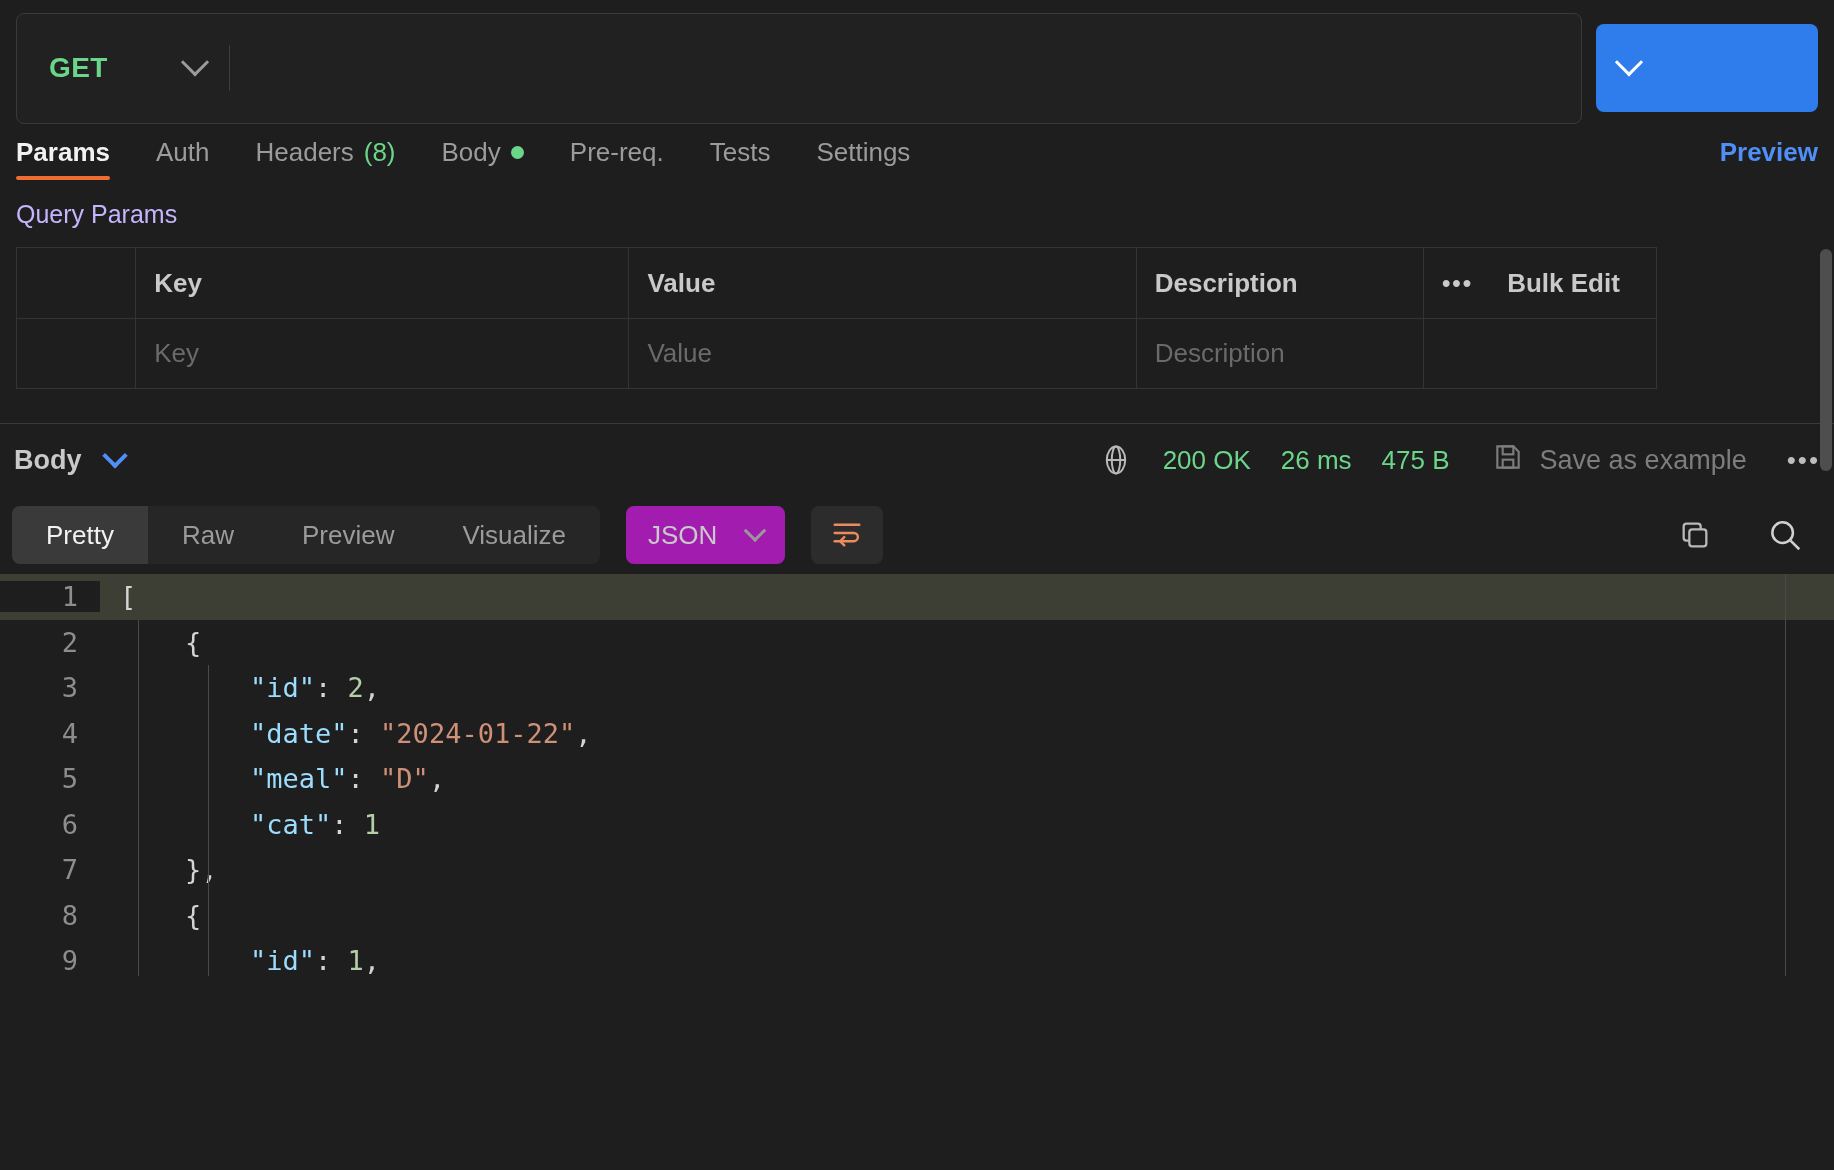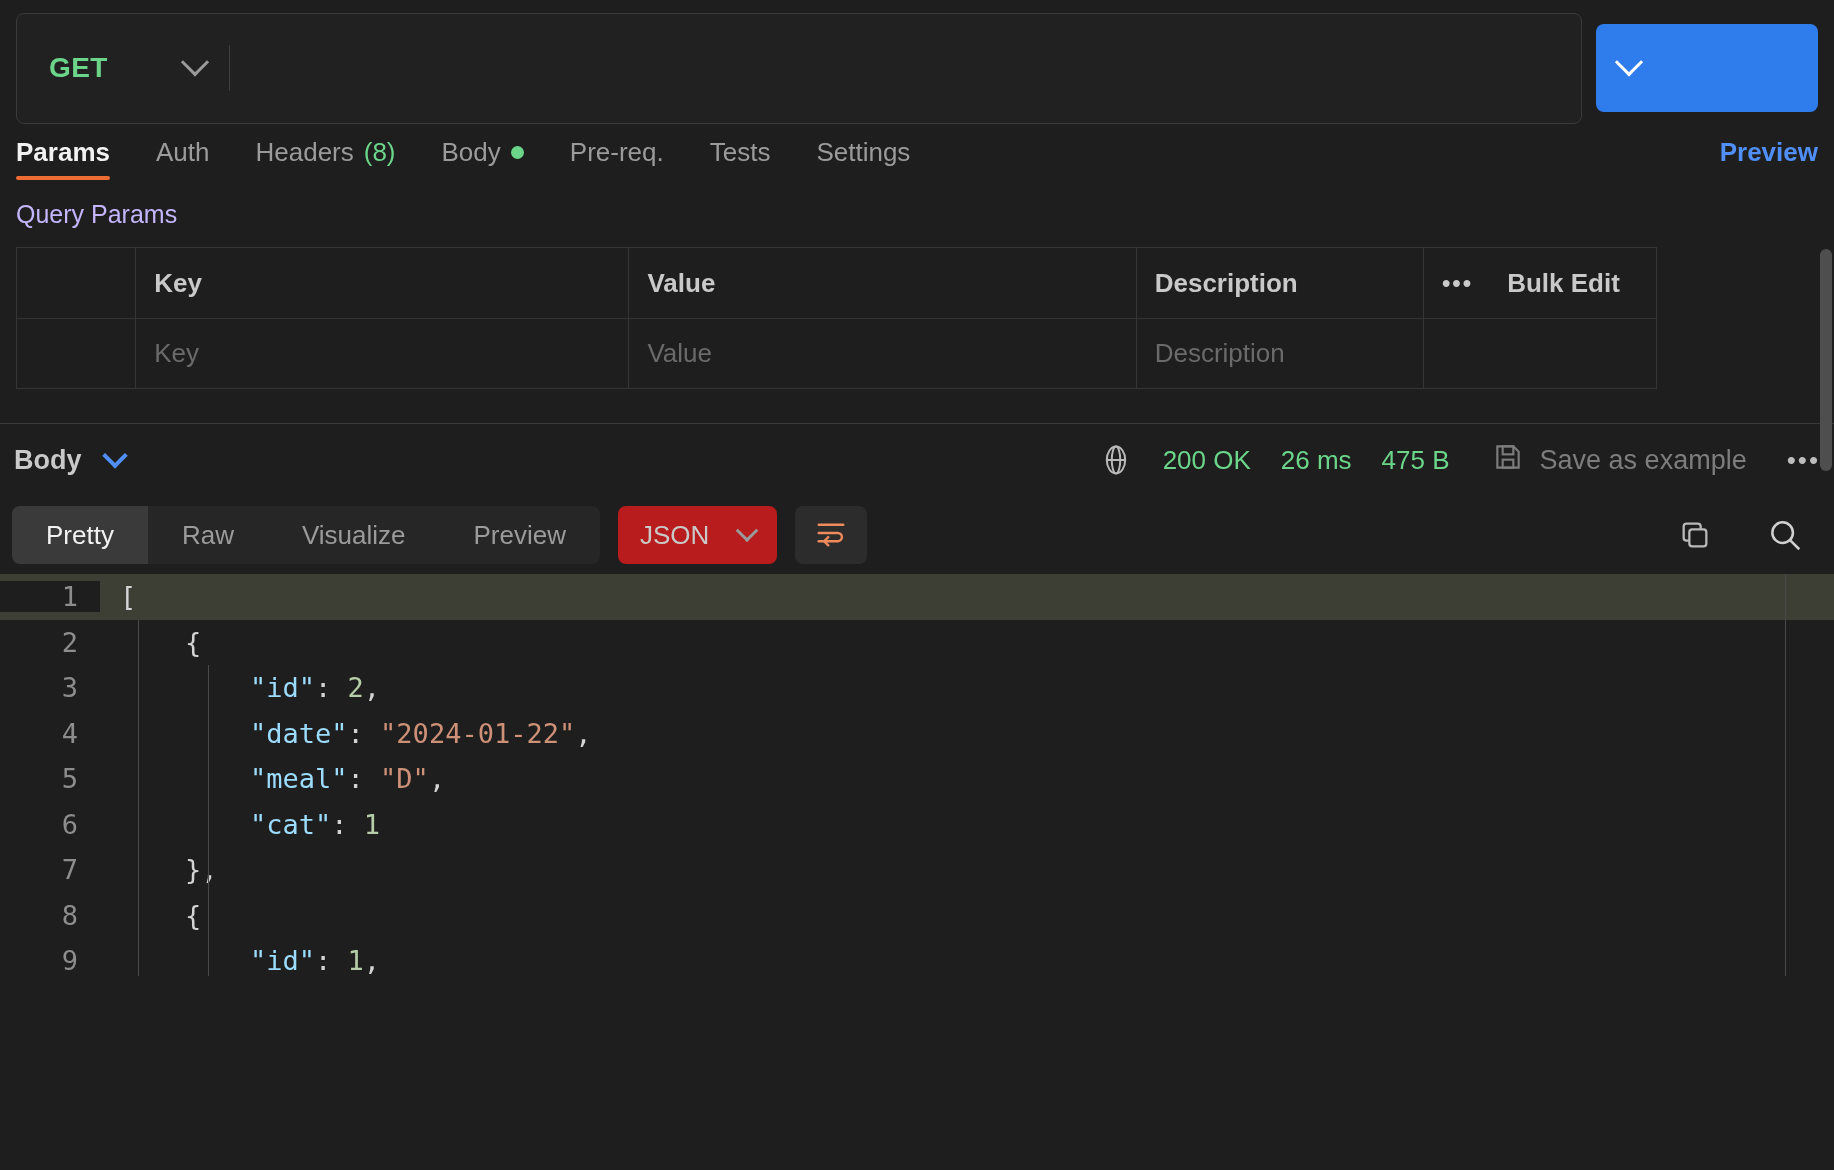--- a/index.html
+++ b/index.html
@@ -143,32 +143,32 @@
   .stat { color: #6bd68a; font-size: 26px; }
   .save-example {
     display: flex; align-items: center; gap: 16px;
     color: #7d7d7d; font-size: 27px; cursor: pointer; margin-left: 12px;
   }
   .dots-r { color: #bdbdbd; font-size: 26px; letter-spacing: 2px; cursor: pointer; margin-left: 10px; }
 
   
   .resp-tabs {
     display: flex; align-items: center;
-    height: 78px; padding: 0 12px; gap: 0;
+    height: 78px; padding: 0 12px; gap: 8px;
   }
   .vtab-group { display: flex; background: #262626; border-radius: 8px; overflow: hidden; }
   .vtab {
     padding: 0 34px; height: 58px;
     display: flex; align-items: center;
     font-size: 26px; color: #9b9b9b; cursor: pointer;
   }
   .vtab.active { background: #3a3a3a; color: #f2f2f2; }
   .json-sel {
     margin-left: 18px; height: 58px; padding: 0 22px;
-    background: #b91c1c; border-radius: 8px;
+    background: #a21caf; border-radius: 8px;
     display: flex; align-items: center; gap: 30px;
     color: #c9c9c9; font-size: 26px; cursor: pointer;
   }
   .chev-sm {
     width: 16px; height: 16px;
     border-right: 3px solid #9a9a9a; border-bottom: 3px solid #9a9a9a;
     transform: rotate(45deg) translate(-3px,-3px);
   }
   .wrap-btn {
     margin-left: 18px; width: 72px; height: 58px;
@@ -311,22 +311,22 @@
       <span>Save as example</span>
     </span>
     <span class="dots-r">•••</span>
   </div>
 </div>
 
 <div class="resp-tabs">
   <div class="vtab-group">
     <div class="vtab active">Pretty</div>
     <div class="vtab">Raw</div>
+    <div class="vtab">Preview</div>
     <div class="vtab">Visualize</div>
-    <div class="vtab">Preview</div>
   </div>
   <div class="json-sel">
     <span>JSON</span>
     <span class="chev-sm"></span>
   </div>
   <div class="wrap-btn">
     <span>
       <svg width="34" height="30" viewBox="0 0 24 22" fill="none" stroke="#ef8a5c" stroke-width="1.8" stroke-linecap="round">
         <line x1="3" y1="5" x2="21" y2="5"></line>
         <path d="M3 11h14a3 3 0 0 1 0 6h-9"></path>

